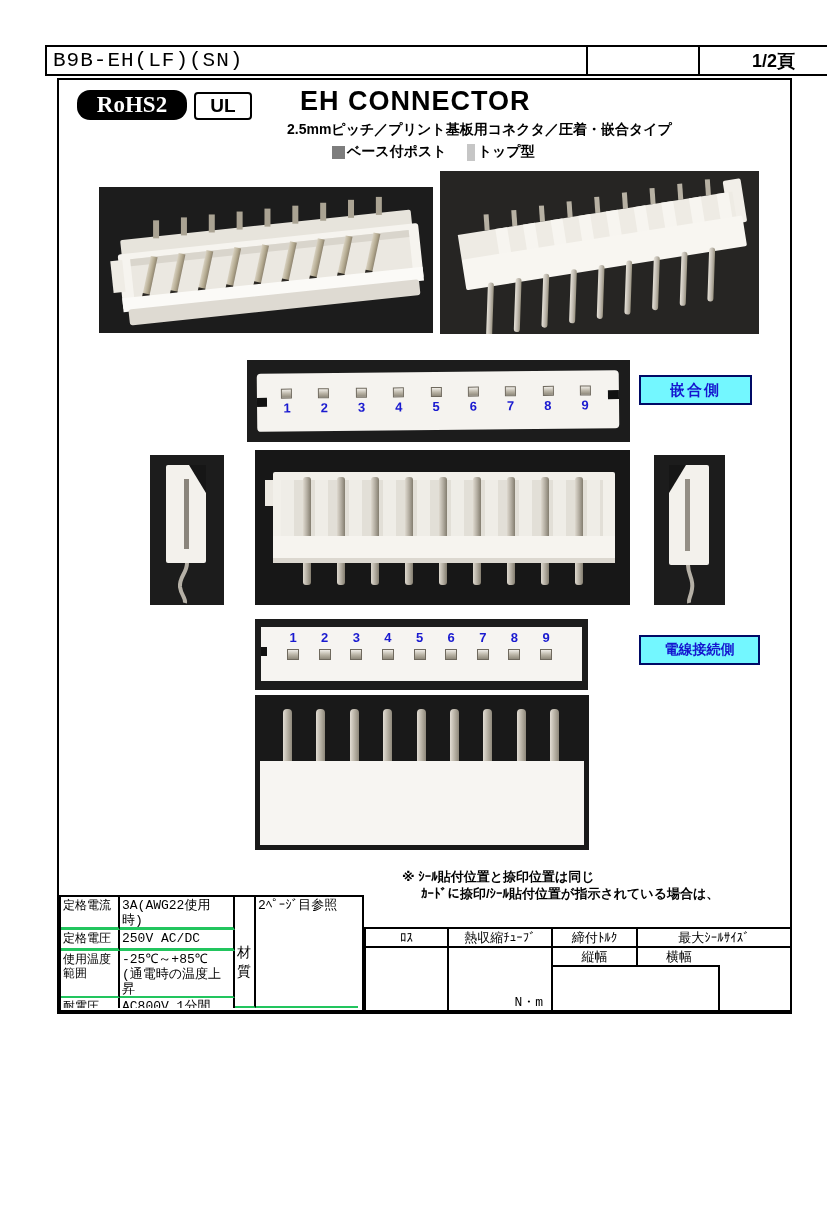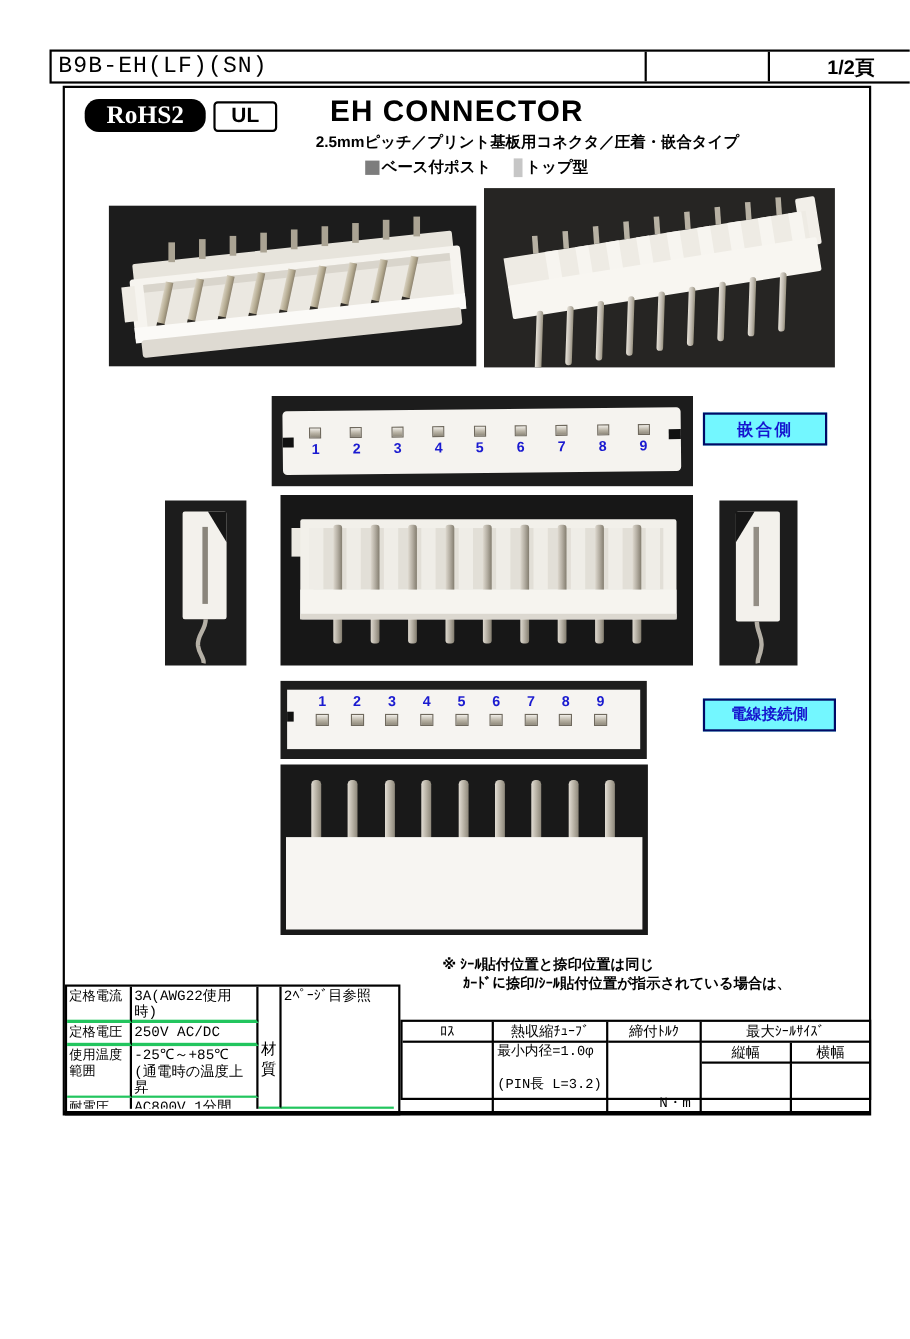--- a/index.html
+++ b/index.html
@@ -116,21 +116,21 @@
   .nob { border-bottom:none !important; }
   .material-cell {
     grid-row:1 / span 4; grid-column:3; display:flex; align-items:center; justify-content:center;
     font-size:14px; line-height:34px; writing-mode:vertical-rl; text-orientation:upright; letter-spacing:18px;
   }
   .material-val { grid-row:1 / span 4; grid-column:4; border-right:none !important; font-size:13px; }
   .pre { white-space:pre-line; }
 
   
   .proc-table {
-    left:305px; top:847px; width:428px; height:73px; border:2px solid #000;
+    left:305px; top:847px; width:428px; height:87px; border:2px solid #000;
     display:grid; grid-template-columns:83px 104px 85px 82px 70px;
     grid-template-rows:19px 19px 45px; font-size:12.5px;
   }
   .proc-table > div { border-right:2px solid #000; border-bottom:2px solid #000; overflow:hidden; }
   .proc-head { display:flex; align-items:center; justify-content:center; font-size:13px; }
   .span2r { grid-row:2 / span 2; }
   .lastcol { border-right:none !important; }
   .tube-val { font-family:"Liberation Mono","DejaVu Sans Mono",monospace; font-size:12.5px; padding:1px 3px; line-height:15px; }
   .torque-val { display:flex; align-items:flex-end; justify-content:flex-end; padding:0 8px 1px 0;
     font-family:"Liberation Mono","DejaVu Sans Mono",monospace; font-size:13px; }
@@ -434,23 +434,20 @@
     <div class="cell-val nob" style="grid-row:4">AC800V 1分間</div>
   </div>
 
   <div class="proc-table">
     <div class="proc-head">ﾛｽ</div>
     <div class="proc-head">熱収縮ﾁｭｰﾌﾞ</div>
     <div class="proc-head">締付ﾄﾙｸ</div>
     <div class="proc-head lastcol" style="grid-column:4 / span 2">最大ｼｰﾙｻｲｽﾞ</div>
 
     <div class="span2r nob"></div>
-    <div class="span2r nob tube-val pre">最小内径=1.0φ
-
-(PIN長 L=3.2)</div>
     <div class="span2r nob torque-val">N・m</div>
 
     <div class="proc-head">縦幅</div>
     <div class="proc-head lastcol">横幅</div>
 
     <div class="nob" style="grid-column:4"></div>
     <div class="nob lastcol" style="grid-column:5"></div>
   </div>
 
 </div>

